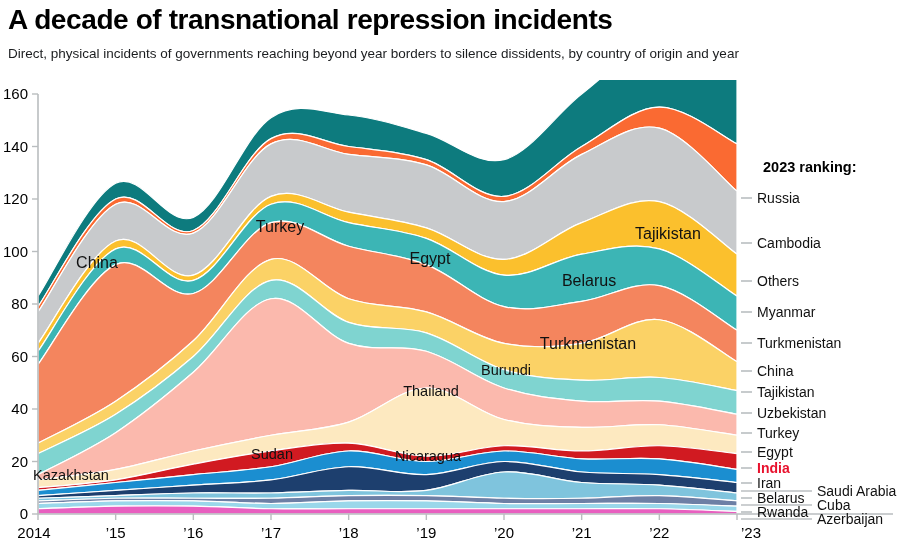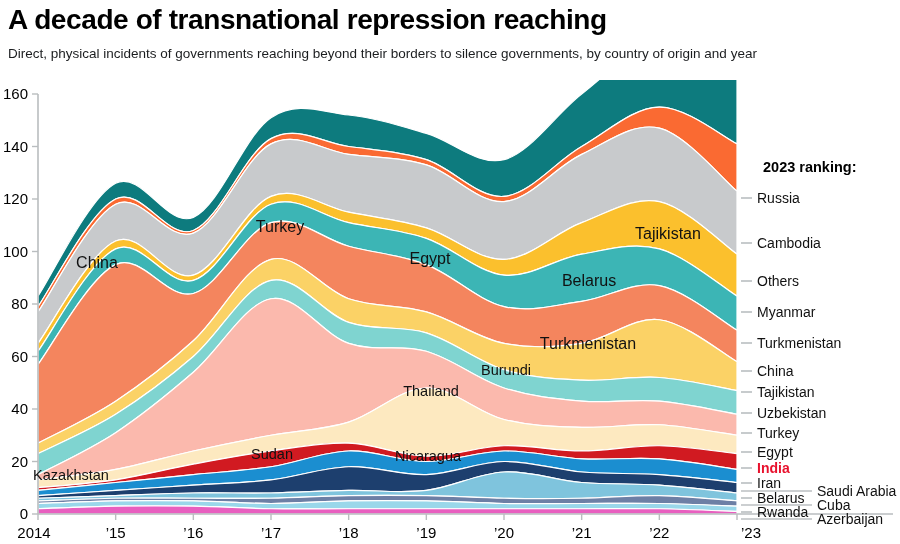--- a/index.html
+++ b/index.html
@@ -21,22 +21,22 @@
   .rankhead{font-size:14.5px;font-weight:700;fill:#000;font-family:"Liberation Sans",sans-serif;}
   .leader{stroke:#9aa0a4;stroke-width:1.1;fill:none;}
   .axisline{stroke:#b9bdbf;stroke-width:1.6;fill:none;}
   .tickmark{stroke:#b9bdbf;stroke-width:1.4;}
 </style>
 </head>
 <body>
 
 <div id="root">
 
-  <div class="title">A decade of transnational repression reaching</div>
-  <div class="subtitle">Direct, physical incidents of governments reaching beyond their borders to silence governments, by country of origin and year</div>
+  <div class="title">A decade of transnational repression incidents</div>
+  <div class="subtitle">Direct, physical incidents of governments reaching beyond year borders to silence dissidents, by country of origin and year</div>
 
   <div class="plot">
     <svg width="900" height="464" viewBox="0 0 900 464">
       <g id="bands">
           <path d="M38.00,216.12C51.20,196.94 89.26,116.64 115.67,103.25C142.07,89.86 166.93,148.53 193.33,137.38C219.74,126.22 244.59,55.03 271.00,37.63C297.41,20.22 322.26,32.32 348.67,35.00C375.07,37.68 399.93,45.79 426.33,53.38C452.74,60.96 477.59,86.32 504.00,79.63C530.41,72.93 555.26,34.53 581.67,14.00C608.07,-6.53 632.93,-33.54 659.33,-41.13C685.74,-48.71 723.80,-32.41 737.00,-30.63 L737.00,63.88 C723.80,57.63 685.74,26.68 659.33,27.13C632.93,27.57 608.07,51.33 581.67,66.50C555.26,81.67 530.41,114.14 504.00,116.38C477.59,118.61 452.74,88.10 426.33,79.63C399.93,71.15 375.07,70.07 348.67,66.50C322.26,62.93 297.41,44.34 271.00,58.63C244.59,72.91 219.74,140.24 193.33,150.50C166.93,160.76 142.07,106.06 115.67,119.00C89.26,131.94 51.20,208.33 38.00,226.63 Z" fill="#0d7b7e" stroke="#ffffff" stroke-width="1.2" shape-rendering="geometricPrecision"></path>
           <path d="M38.00,226.63C51.20,208.33 89.26,131.94 115.67,119.00C142.07,106.06 166.93,160.76 193.33,150.50C219.74,140.24 244.59,72.91 271.00,58.63C297.41,44.34 322.26,62.93 348.67,66.50C375.07,70.07 399.93,71.15 426.33,79.63C452.74,88.10 477.59,118.61 504.00,116.38C530.41,114.14 555.26,81.67 581.67,66.50C608.07,51.33 632.93,27.57 659.33,27.13C685.74,26.68 723.80,57.63 737.00,63.88 L737.00,111.13 C723.80,100.41 685.74,54.37 659.33,48.13C632.93,41.88 608.07,61.88 581.67,74.38C555.26,86.87 530.41,119.84 504.00,121.63C477.59,123.41 452.74,92.91 426.33,84.88C399.93,76.84 375.07,77.94 348.67,74.38C322.26,70.81 297.41,50.49 271.00,63.88C244.59,77.26 219.74,142.86 193.33,153.13C166.93,163.39 142.07,110.86 115.67,124.25C89.26,137.64 51.20,213.58 38.00,231.88 Z" fill="#fa6a32" stroke="#ffffff" stroke-width="1.2" shape-rendering="geometricPrecision"></path>
           <path d="M38.00,231.88C51.20,213.58 89.26,137.64 115.67,124.25C142.07,110.86 166.93,163.39 193.33,153.13C219.74,142.86 244.59,77.26 271.00,63.88C297.41,50.49 322.26,70.81 348.67,74.38C375.07,77.94 399.93,76.84 426.33,84.88C452.74,92.91 477.59,123.41 504.00,121.63C530.41,119.84 555.26,86.87 581.67,74.38C608.07,61.88 632.93,41.88 659.33,48.13C685.74,54.37 723.80,100.41 737.00,111.13 L737.00,174.13 C723.80,165.20 685.74,126.98 659.33,121.63C632.93,116.27 608.07,132.81 581.67,142.63C555.26,152.44 530.41,178.48 504.00,179.38C477.59,180.27 452.74,155.91 426.33,147.88C399.93,139.84 375.07,137.48 348.67,132.13C322.26,126.77 297.41,105.66 271.00,116.38C244.59,127.09 219.74,187.54 193.33,195.13C166.93,202.71 142.07,149.40 115.67,161.00C89.26,172.60 51.20,245.97 38.00,263.38 Z" fill="#c8cacc" stroke="#ffffff" stroke-width="1.2" shape-rendering="geometricPrecision"></path>
           <path d="M38.00,263.38C51.20,245.97 89.26,172.60 115.67,161.00C142.07,149.40 166.93,202.71 193.33,195.13C219.74,187.54 244.59,127.09 271.00,116.38C297.41,105.66 322.26,126.77 348.67,132.13C375.07,137.48 399.93,139.84 426.33,147.88C452.74,155.91 477.59,180.27 504.00,179.38C530.41,178.48 555.26,152.44 581.67,142.63C608.07,132.81 632.93,116.27 659.33,121.63C685.74,126.98 723.80,165.20 737.00,174.13 L737.00,216.12 C723.80,208.09 685.74,176.01 659.33,168.88C632.93,161.74 608.07,169.66 581.67,174.13C555.26,178.59 530.41,197.80 504.00,195.13C477.59,192.45 452.74,167.30 426.33,158.38C399.93,149.45 375.07,148.43 348.67,142.63C322.26,136.82 297.41,114.43 271.00,124.25C244.59,134.07 219.74,192.79 193.33,200.38C166.93,207.96 142.07,156.83 115.67,168.88C89.26,180.92 51.20,253.85 38.00,271.25 Z" fill="#fbc02d" stroke="#ffffff" stroke-width="1.2" shape-rendering="geometricPrecision"></path>
           <path d="M38.00,271.25C51.20,253.85 89.26,180.92 115.67,168.88C142.07,156.83 166.93,207.96 193.33,200.38C219.74,192.79 244.59,134.07 271.00,124.25C297.41,114.43 322.26,136.82 348.67,142.63C375.07,148.43 399.93,149.45 426.33,158.38C452.74,167.30 477.59,192.45 504.00,195.13C530.41,197.80 555.26,178.59 581.67,174.13C608.07,169.66 632.93,161.74 659.33,168.88C685.74,176.01 723.80,208.09 737.00,216.12 L737.00,250.25 C723.80,242.66 685.74,210.53 659.33,205.63C632.93,200.72 608.07,217.81 581.67,221.38C555.26,224.94 530.41,232.87 504.00,226.63C477.59,220.38 452.74,194.89 426.33,184.63C399.93,174.36 375.07,173.39 348.67,166.25C322.26,159.11 297.41,134.59 271.00,142.63C244.59,150.66 219.74,206.36 193.33,213.50C166.93,220.64 142.07,172.58 115.67,184.63C89.26,196.67 51.20,267.42 38.00,284.38 Z" fill="#3cb5b5" stroke="#ffffff" stroke-width="1.2" shape-rendering="geometricPrecision"></path>
           <path d="M38.00,284.38C51.20,267.42 89.26,196.67 115.67,184.63C142.07,172.58 166.93,220.64 193.33,213.50C219.74,206.36 244.59,150.66 271.00,142.63C297.41,134.59 322.26,159.11 348.67,166.25C375.07,173.39 399.93,174.36 426.33,184.63C452.74,194.89 477.59,220.38 504.00,226.63C530.41,232.87 555.26,224.94 581.67,221.38C608.07,217.81 632.93,200.72 659.33,205.63C685.74,210.53 723.80,242.66 737.00,250.25 L737.00,281.75 C723.80,274.61 685.74,242.87 659.33,239.75C632.93,236.63 608.07,259.36 581.67,263.38C555.26,267.39 530.41,268.73 504.00,263.38C477.59,258.02 452.74,239.46 426.33,231.88C399.93,224.29 375.07,227.68 348.67,218.75C322.26,209.83 297.41,172.24 271.00,179.38C244.59,186.52 219.74,236.65 193.33,260.75C166.93,284.85 142.07,303.72 115.67,321.13C89.26,338.53 51.20,355.99 38.00,363.13 Z" fill="#f4855e" stroke="#ffffff" stroke-width="1.2" shape-rendering="geometricPrecision"></path>

